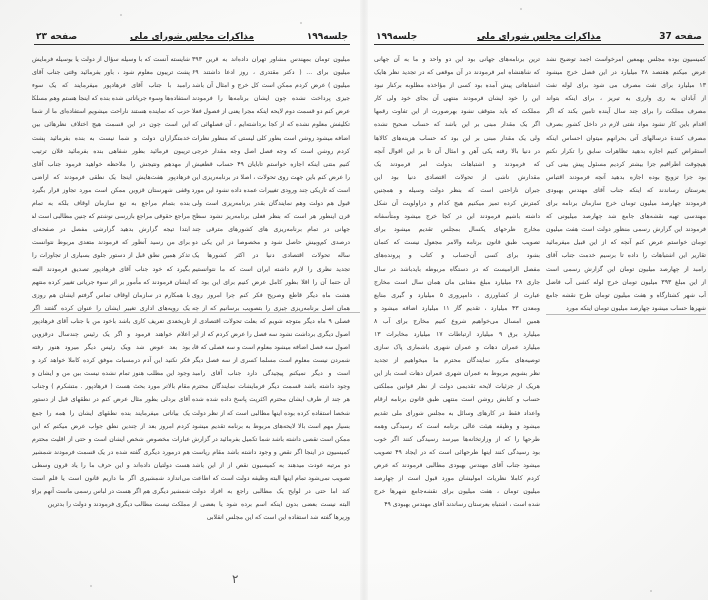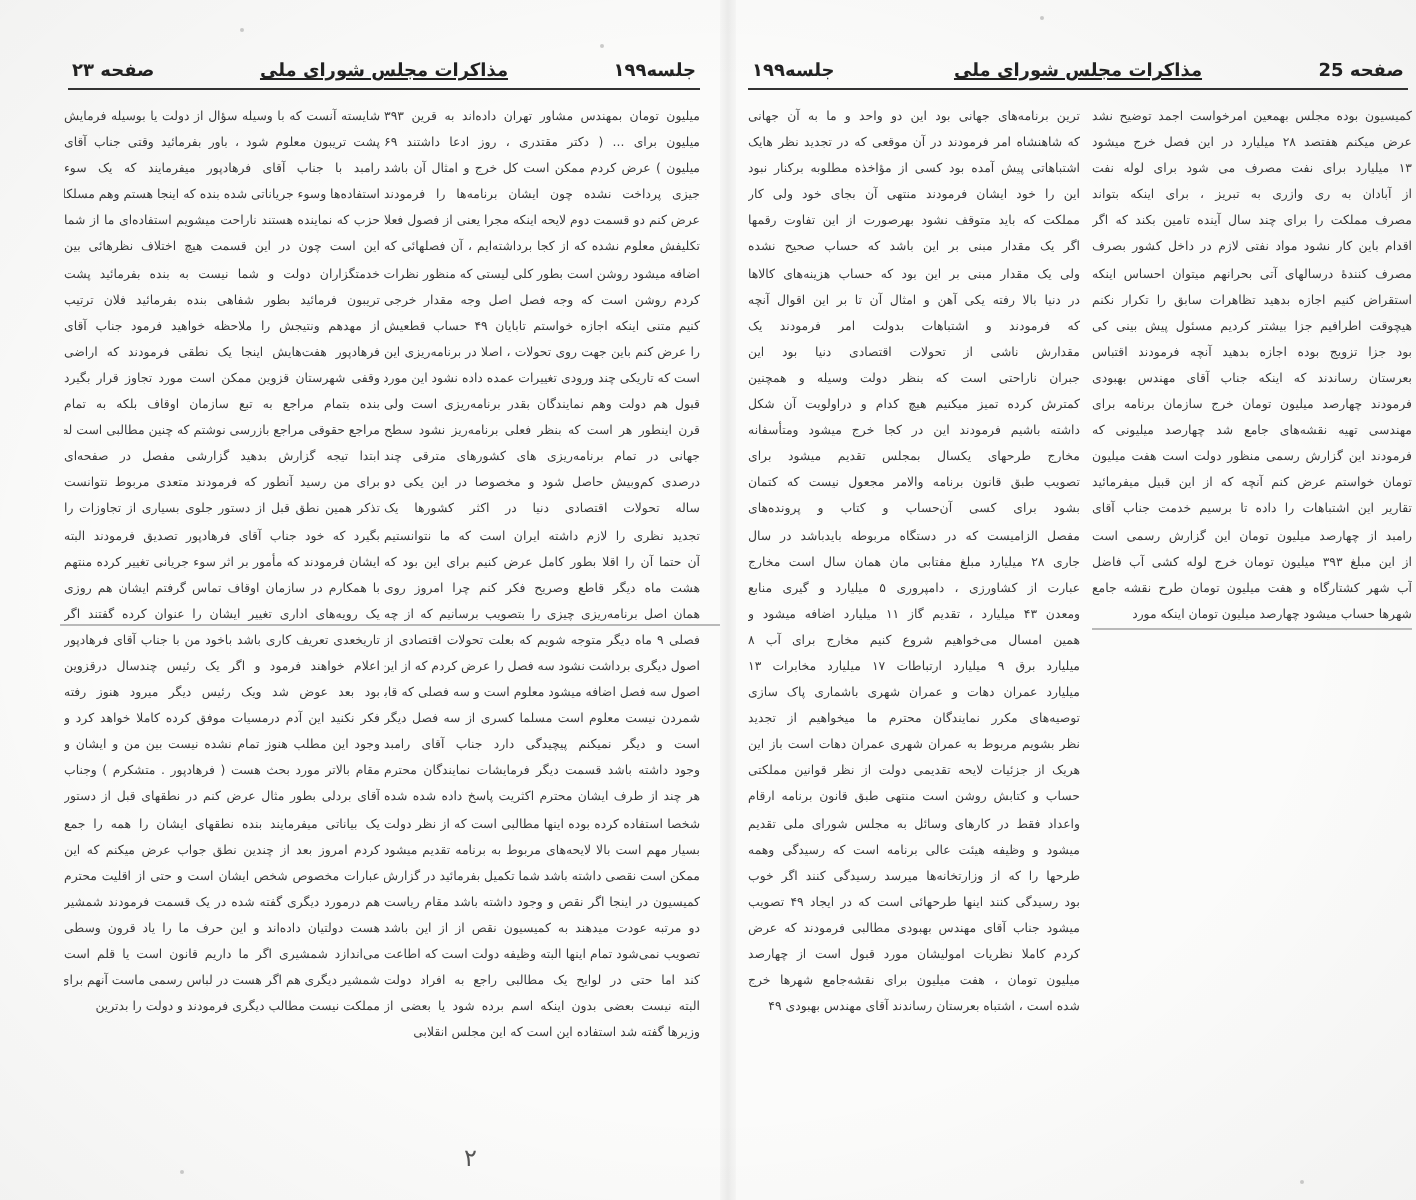--- a/index.html
+++ b/index.html
@@ -65,21 +65,21 @@
 </style>
 </head>
 <body>
 
 <div class="spread">
 
   <div class="fold"></div>
 
   <div class="page right">
     <div class="header">
-      <span class="h-right">صفحه 25</span>
+      <span class="h-right">صفحه 37</span>
       <span class="h-center">مذاکرات مجلس شورای ملی</span>
       <span class="h-left">جلسه۱۹۹</span>
     </div>
     <div class="col c1">
         <p>کمیسیون بوده مجلس بهمعین امرخواست اجمد توضیح نشد</p>
         <p>عرض میکنم هفتصد ۲۸ میلیارد در این فصل خرج میشود</p>
         <p>۱۳ میلیارد برای نفت مصرف می شود برای لوله نفت</p>
         <p>از آبادان به ری وازری به تبریز ، برای اینکه بتواند</p>
         <p>مصرف مملکت را برای چند سال آینده تامین بکند که اگر</p>
         <p>اقدام باین کار نشود مواد نفتی لازم در داخل کشور بصرف</p>

